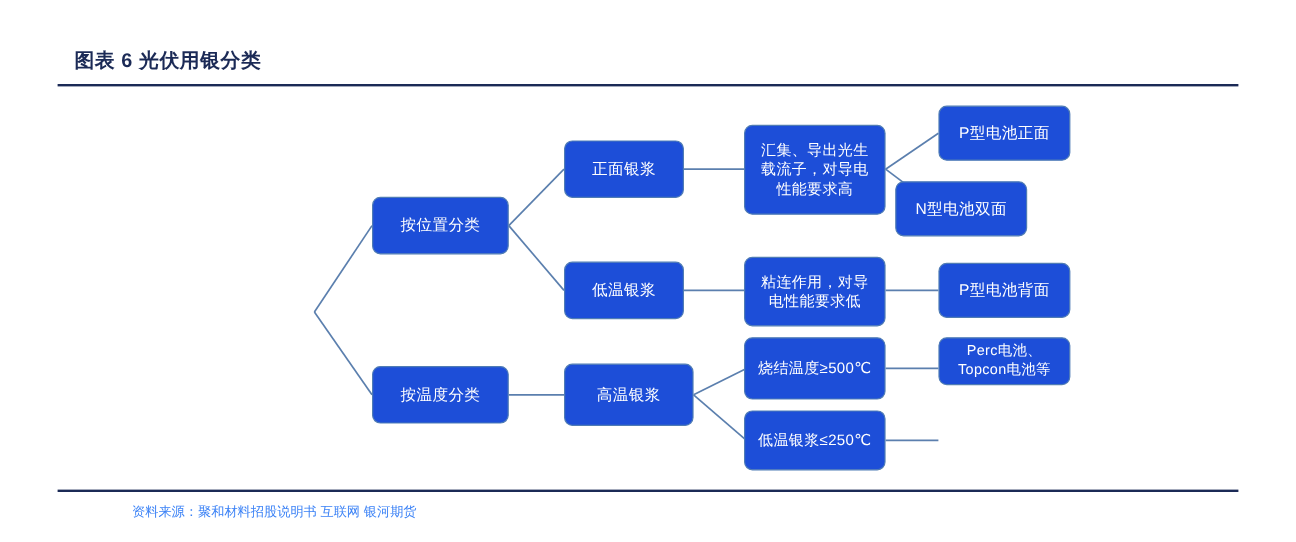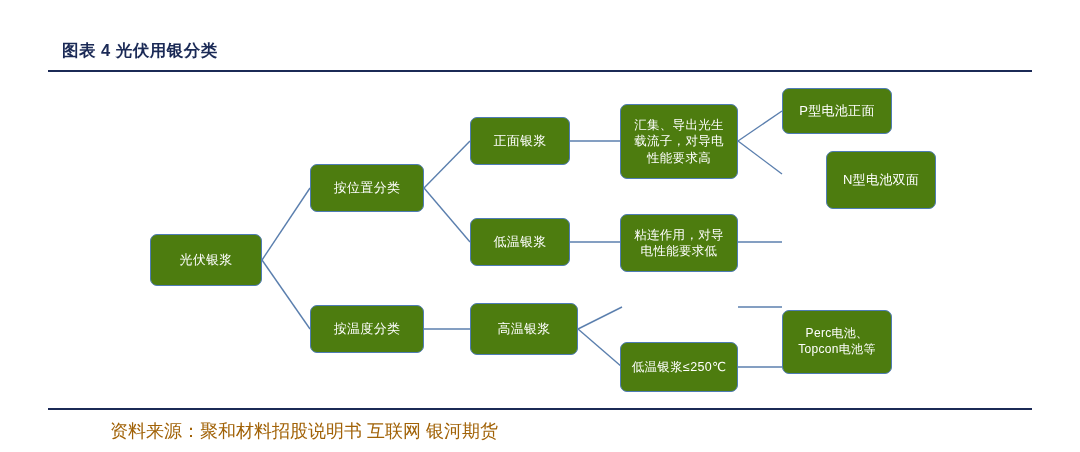--- a/index.html
+++ b/index.html
@@ -42,58 +42,58 @@
     left: 48px;
     top: 408px;
     width: 984px;
     height: 2px;
     background: #1b2a56;
   }
   .fig-source {
     position: absolute;
     left: 110px;
     top: 419px;
-    font-size: 18px;
-    color: #a16207;
+    font-size: 11px;
+    color: #3b82f6;
     white-space: nowrap;
   }
   
   #connectors {
     position: absolute;
     left: 0;
     top: 0;
     width: 1080px;
     height: 452px;
   }
   
   .node {
     position: absolute;
     box-sizing: border-box;
-    background: #4d7c0f;
+    background: #1d4ed8;
     border: 1px solid #4f7cb5;
     border-radius: 7px;
     color: #ffffff;
     display: flex;
     align-items: center;
     justify-content: center;
     text-align: center;
     line-height: 1.32;
     padding: 2px 4px;
     font-size: 13px;
     letter-spacing: 0.3px;
   }
   .node.small { font-size: 12.5px; }
   .node.tiny  { font-size: 12px; }
 </style>
 </head>
 <body>
 
 <div id="figure">
 
-  <div class="fig-title">图表 4 光伏用银分类</div>
+  <div class="fig-title">图表 6 光伏用银分类</div>
   <div class="rule-top"></div>
 
   <svg id="connectors" viewBox="0 0 1080 452" xmlns="http://www.w3.org/2000/svg">
     <g stroke="#5b7fae" stroke-width="1.4" fill="none">
 
       <path d="M262,260 L310,188"></path>
       <path d="M262,260 L310,329"></path>
 
       <path d="M424,188 L470,141"></path>
       <path d="M424,188 L470,242"></path>
@@ -111,23 +111,20 @@
       <path d="M738,141 L782,174"></path>
 
       <path d="M738,242 L782,242"></path>
 
       <path d="M738,307 L782,307"></path>
 
       <path d="M738,367 L782,367"></path>
     </g>
   </svg>
 
-  <div class="node" style="left:150px; top:234px; width:112px; height:52px;">
-    <span>光伏银浆</span>
-  </div>
 
   <div class="node" style="left:310px; top:164px; width:114px; height:48px;">
     <span>按位置分类</span>
   </div>
   <div class="node" style="left:310px; top:305px; width:114px; height:48px;">
     <span>按温度分类</span>
   </div>
 
   <div class="node" style="left:470px; top:117px; width:100px; height:48px;text-align:right;">
     <span>正面银浆</span>
@@ -141,31 +138,37 @@
 
   <div class="node small" style="left:620px; top:104px; width:118px; height:75px; flex-direction:column;">
     <span>汇集、导出光生</span>
     <span>载流子，对导电</span>
     <span>性能要求高</span>
   </div>
   <div class="node small" style="left:620px; top:214px; width:118px; height:58px; flex-direction:column;">
     <span>粘连作用，对导</span>
     <span>电性能要求低</span>
   </div>
+  <div class="node small" style="left:620px; top:281px; width:118px; height:52px;">
+    <span>烧结温度≥500℃</span>
+  </div>
   <div class="node small" style="left:620px; top:342px; width:118px; height:50px;">
     <span>低温银浆≤250℃</span>
   </div>
 
   <div class="node" style="left:782px; top:88px; width:110px; height:46px;">
     <span>P型电池正面</span>
   </div>
-  <div class="node" style="left:826px; top:151px; width:110px; height:58px;align-items:center;">
+  <div class="node" style="left:746px; top:151px; width:110px; height:46px;align-items:center;">
     <span>N型电池双面</span>
   </div>
-  <div class="node tiny" style="left:782px; top:281px; width:110px; height:64px; flex-direction:column;margin-top:29px;">
+  <div class="node" style="left:782px; top:219px; width:110px; height:46px;">
+    <span>P型电池背面</span>
+  </div>
+  <div class="node tiny" style="left:782px; top:281px; width:110px; height:40px; flex-direction:column;">
     <span>Perc电池、</span>
     <span>Topcon电池等</span>
   </div>
 
   <div class="rule-bottom"></div>
   <div class="fig-source">资料来源：聚和材料招股说明书 互联网 银河期货</div>
 
 </div>
 
 </body></html>

